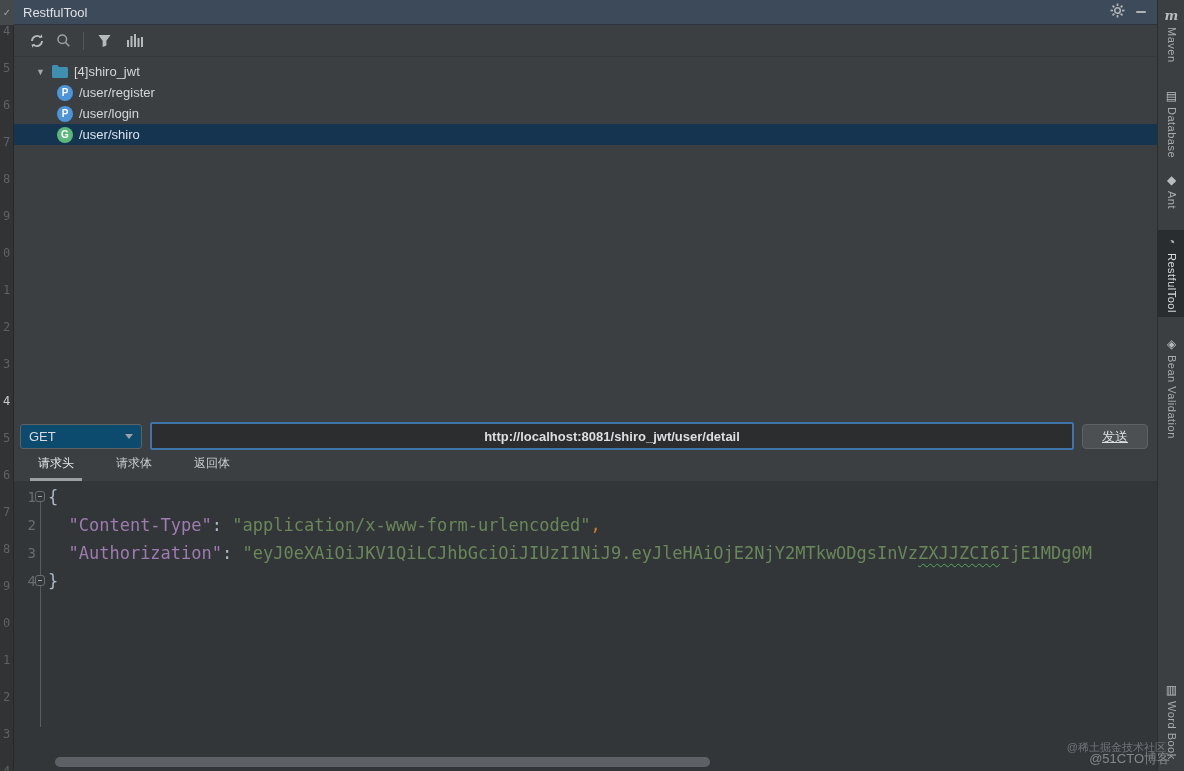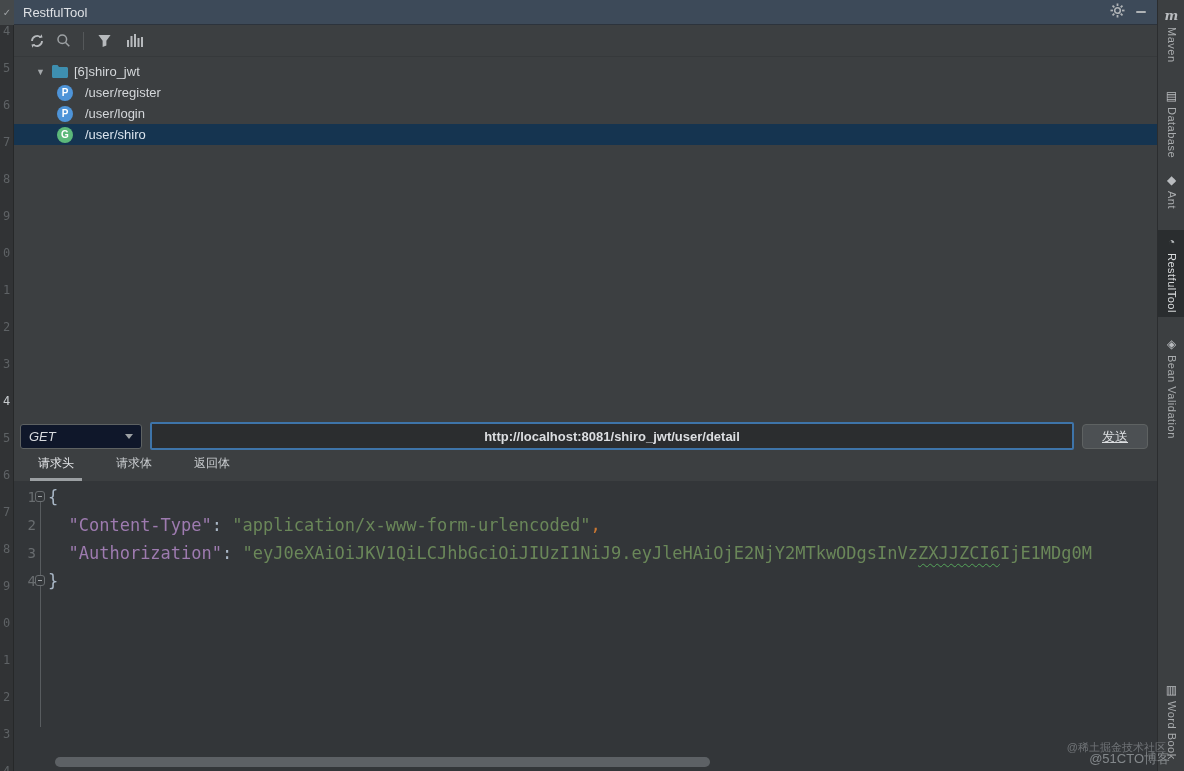--- a/index.html
+++ b/index.html
@@ -33,25 +33,25 @@
   
   .tree { position:absolute; left:14px; top:57px; width:1143px; height:364px; }
   .tree-row { position:absolute; left:0; width:1143px; height:21px;
     display:flex; align-items:center; color:#D4D7DA; font-size:13px; }
   .tree-row.selected { background:#153450; color:#DAE4EE; }
   .tree-arrow { width:12px; margin-left:22px; font-size:9px; color:#A4A8AB; }
   .tree-folder { margin-left:4px; display:flex; }
   .tree-label { margin-left:6px; }
   .m-badge { width:16px; height:16px; border-radius:50%; margin-left:43px;
     color:#fff; font-size:10px; font-weight:bold; display:flex; align-items:center; justify-content:center; }
-  .m-path { margin-left:12px; }
+  .m-path { margin-left:6px; }
   
   .method-combo { position:absolute; left:20px; top:424px; width:122px; height:25px;
-    background:#0f172a; border:1px solid #5E6262; border-radius:3px;
-    display:flex; align-items:center; color:#D8DADE; font-size:13px;font-style:italic; }
+    background:#0c4a6e; border:1px solid #5E6262; border-radius:3px;
+    display:flex; align-items:center; color:#D8DADE; font-size:13px; }
   .method-combo .val { padding-left:8px; flex:1; }
   .combo-chevron { width:0; height:0; border-left:4px solid transparent; border-right:4px solid transparent;
     border-top:5px solid #9DA1A4; margin-right:8px; }
   .url-input { position:absolute; left:150px; top:422px; width:924px; height:28px;
     background:#2B2D2F; border:2px solid #3E74A9; border-radius:2px; color:#DCDEE1;
     font-size:13px; font-weight:600; padding:0 8px; outline:none;
     font-family:"Liberation Sans", sans-serif;text-align:center; }
   .send-btn { position:absolute; left:1082px; top:424px; width:66px; height:25px;
     background:#4C5053; border:1px solid #5E6262; border-radius:4px; color:#DCDEE0;
     font-size:13px; display:flex; align-items:center; justify-content:center;text-decoration:underline; }
@@ -183,21 +183,21 @@
   </div>
 
   <div class="tree" id="tree">
       <div class="tree-row" style="top: 4px;">
         <span class="tree-arrow">▼</span>
         <span class="tree-folder">
           <svg width="16" height="13" viewBox="0 0 16 13">
             <path d="M0 1.5C0 .7.7 0 1.5 0h4l1.5 2h7.5c.8 0 1.5.7 1.5 1.5v8c0 .8-.7 1.5-1.5 1.5h-13C.7 13 0 12.3 0 11.5z" fill="#3E8FB0"></path>
           </svg>
         </span>
-        <span class="tree-label">[6]shiro_jwt</span>
+        <span class="tree-label">[4]shiro_jwt</span>
       </div>
       <div class="tree-row" style="top: 25px;">
         <span class="m-badge" style="background: rgb(78, 148, 216);">P</span>
         <span class="m-path">/user/register</span>
       </div>
       <div class="tree-row" style="top: 46px;">
         <span class="m-badge" style="background: rgb(78, 148, 216);">P</span>
         <span class="m-path">/user/login</span>
       </div>
       <div class="tree-row selected" style="top: 67px;">

